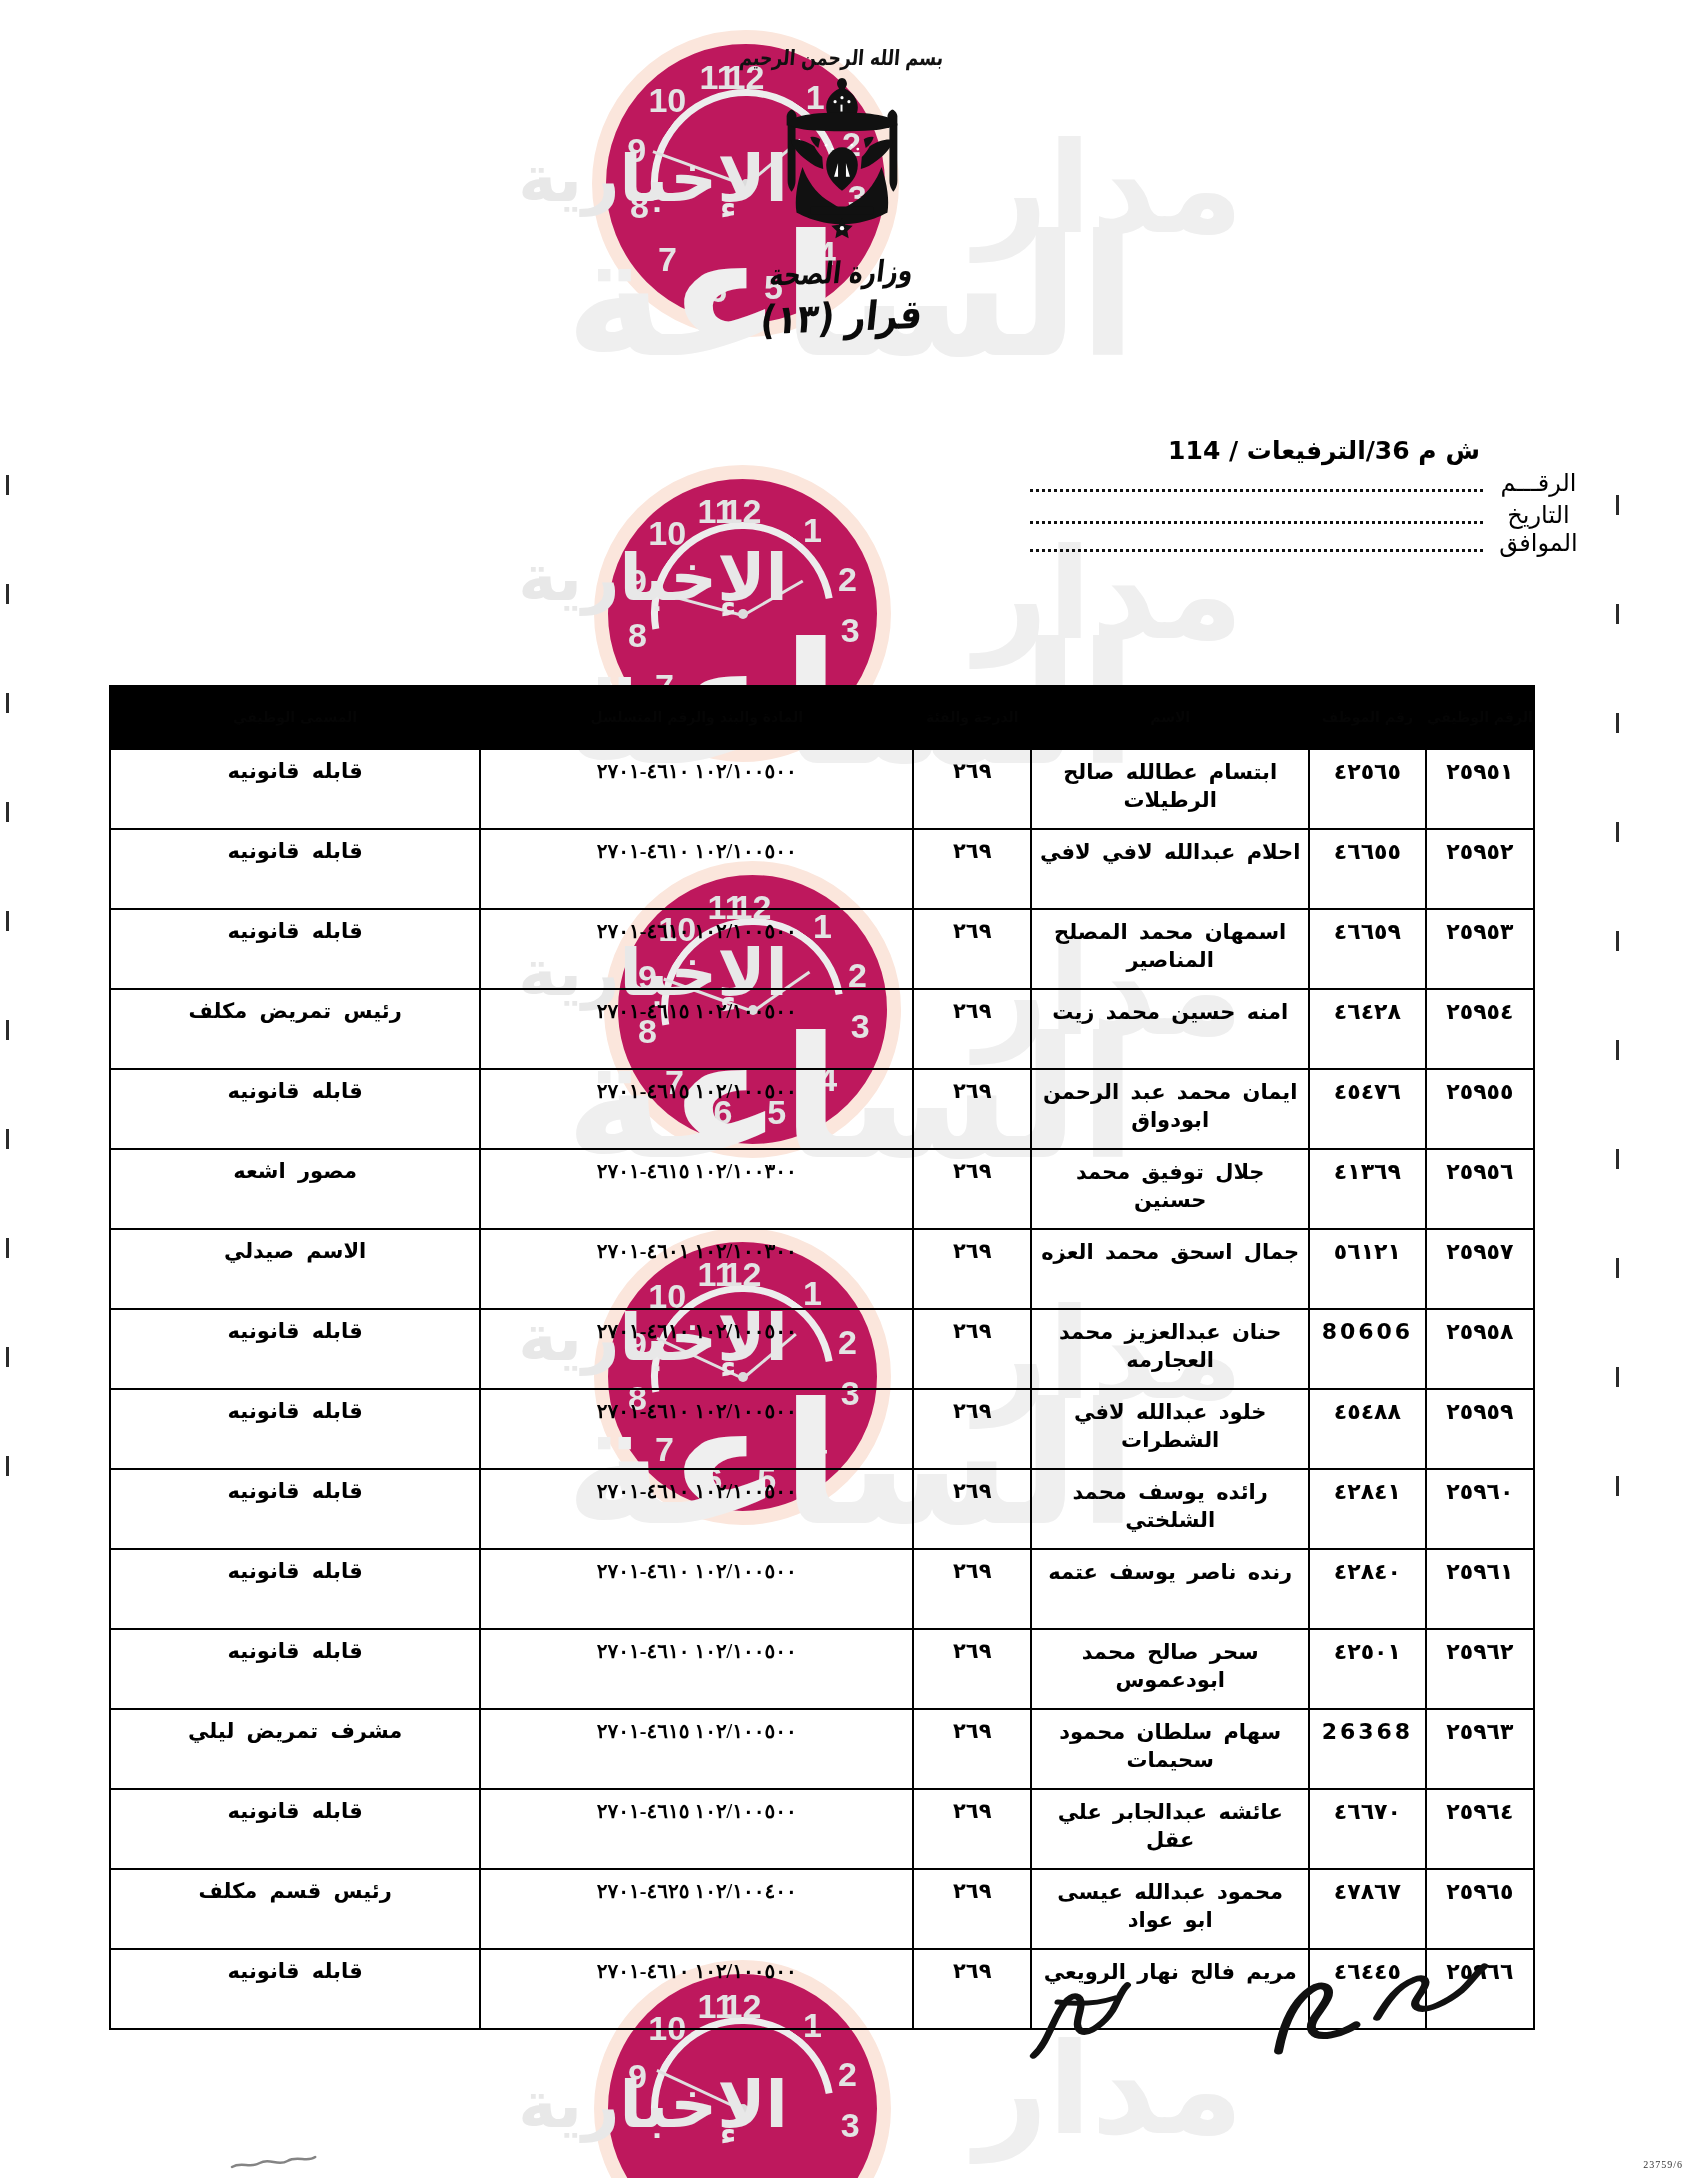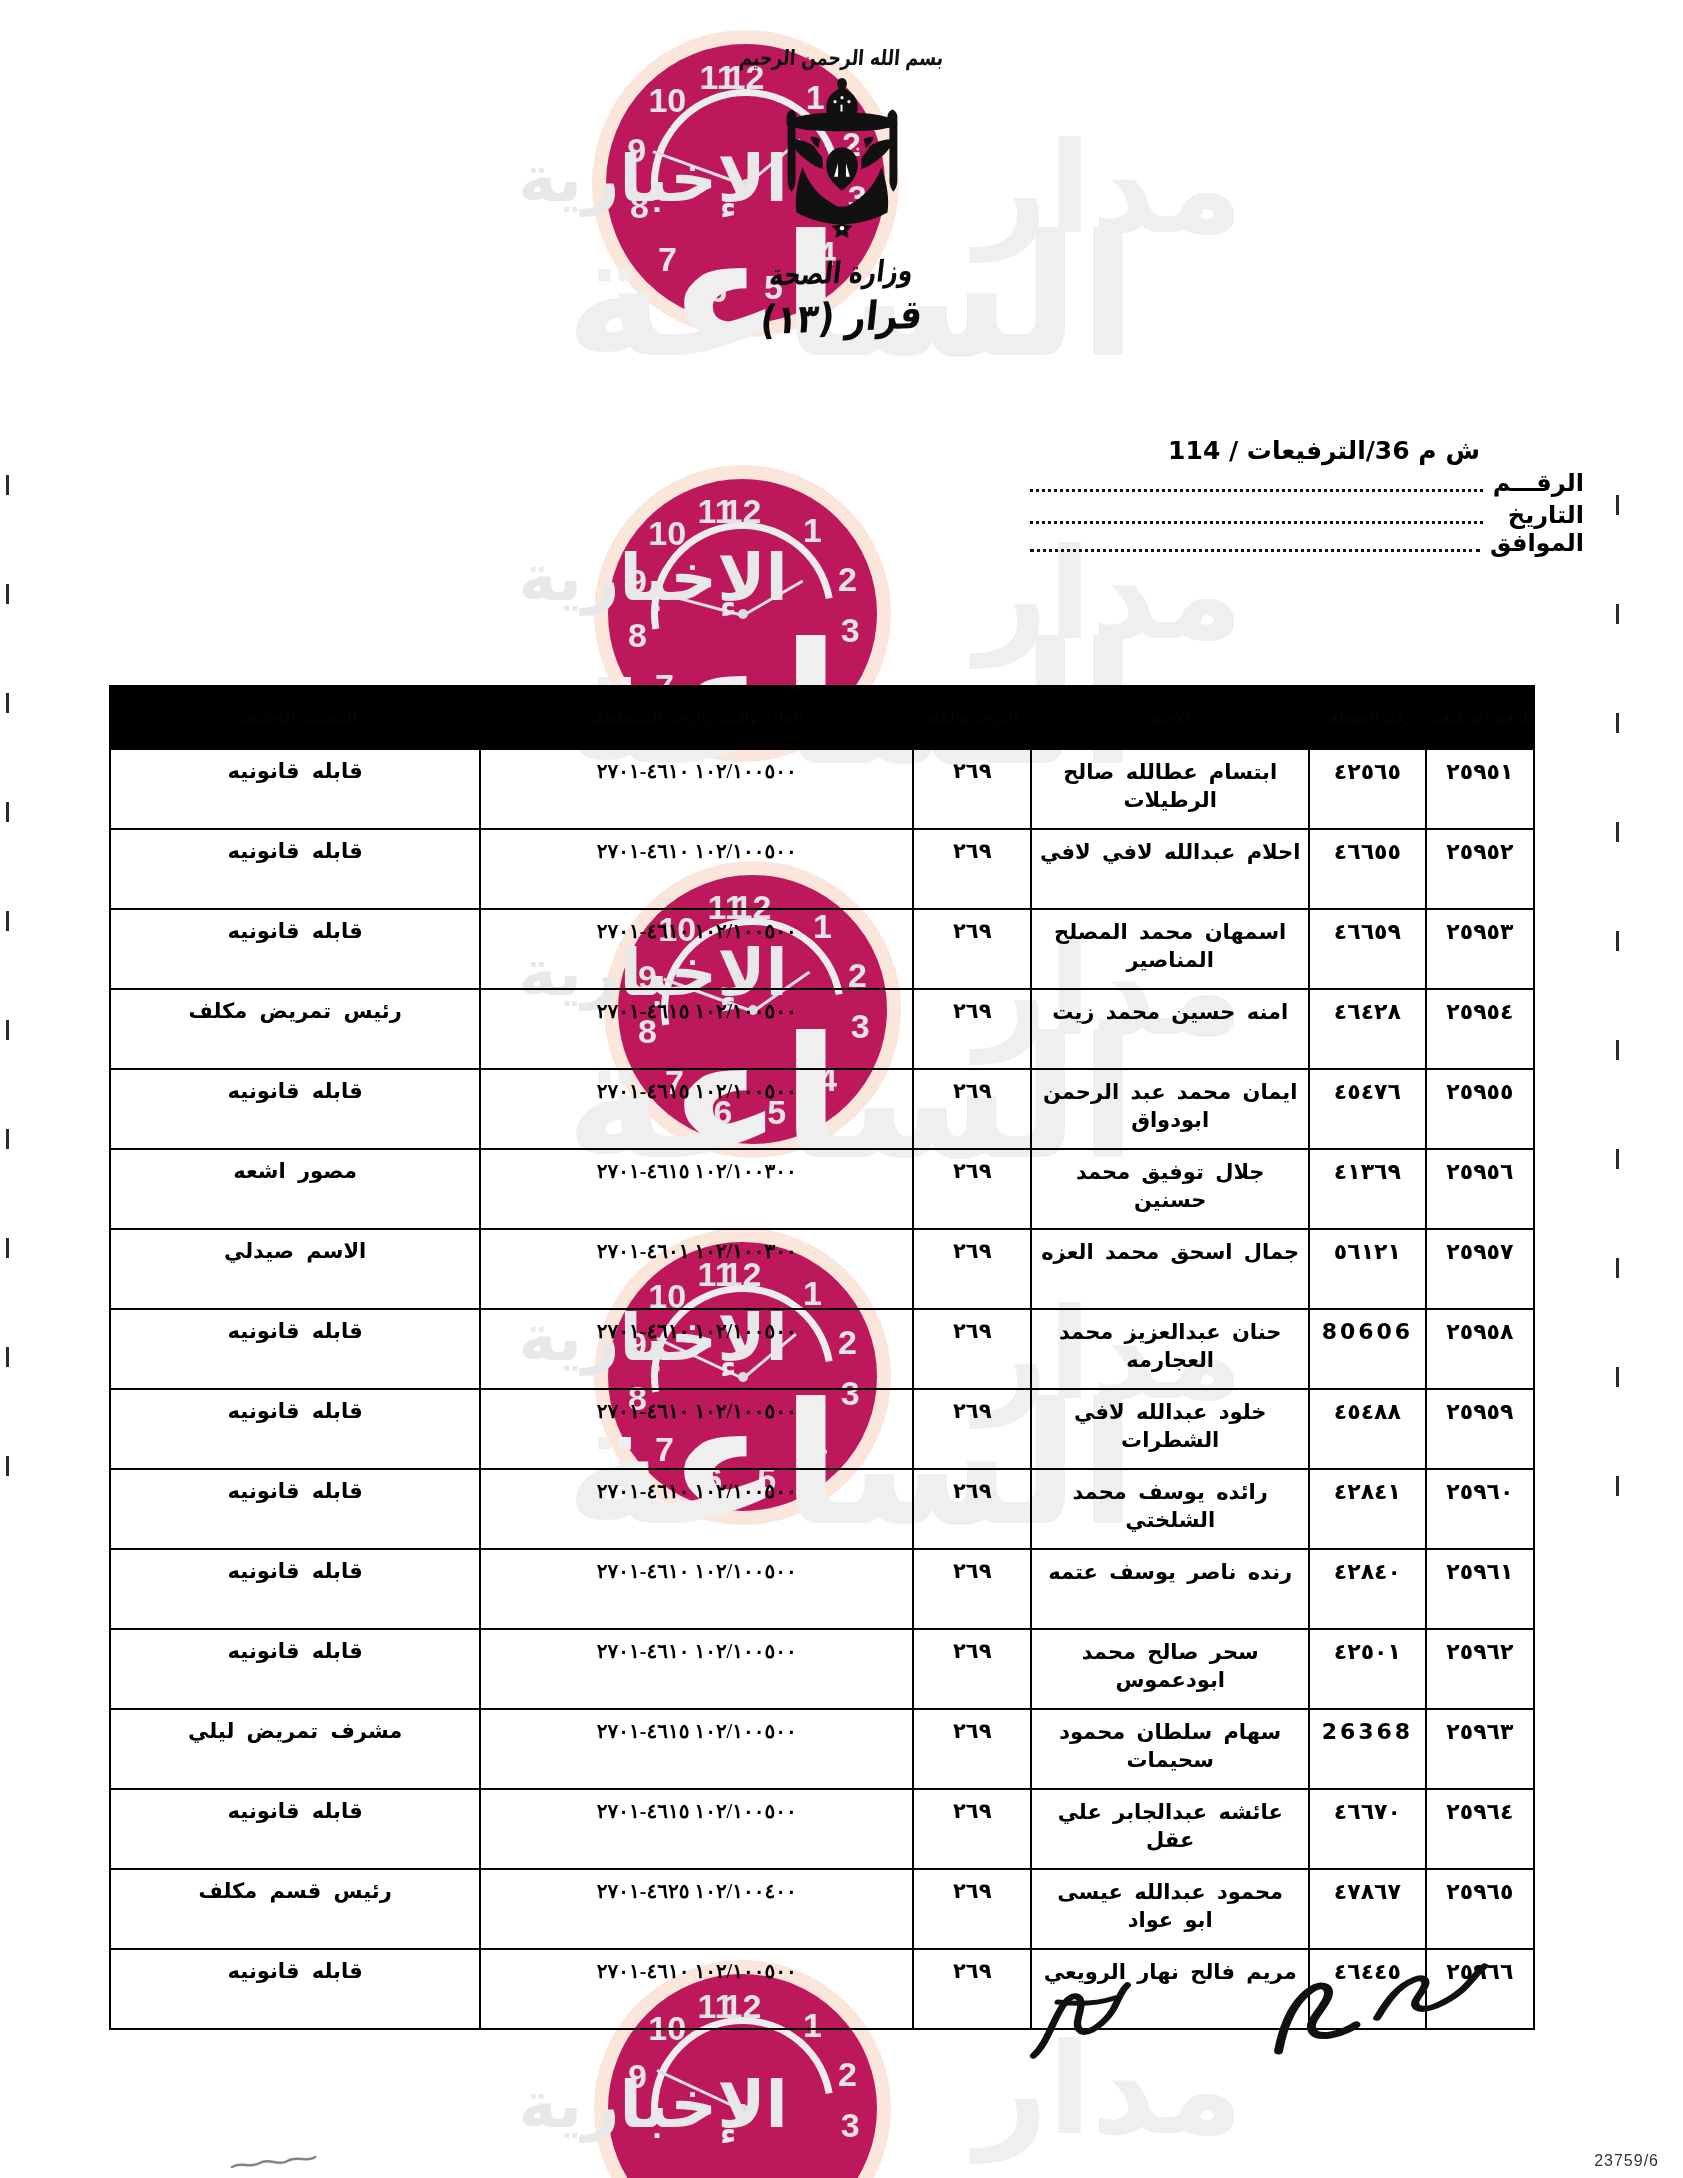--- a/index.html
+++ b/index.html
@@ -61,21 +61,21 @@
   .meta{
     position:absolute;top:436px;right:99px;width:554px;z-index:3;
     direction:rtl;
   }
   .meta-ref{
     text-align:center;font-size:25px;font-weight:700;margin-bottom:4px;
     padding-left:34px;
   }
   .meta-row{display:flex;align-items:flex-end;gap:10px;margin-bottom:4px;}
   .meta-label{
-    font-size:24px;font-weight:700;white-space:nowrap;min-width:91px;text-align:right;
+    font-size:24px;font-weight:400;white-space:nowrap;min-width:91px;text-align:center;
     letter-spacing:2px;
   }
   .meta-dots{
     flex:1;border-bottom:3px dotted #111;height:16px;margin-bottom:5px;
   }
   .meta-val{
     text-align:center;font-size:26px;font-weight:700;
     font-family:"Liberation Sans",sans-serif;
     padding-left:30px;margin-top:-2px;
   }
@@ -109,22 +109,22 @@
   td.col-acct{font-family:Liberation Serif, serif;letter-spacing:2px;font-size:20px;white-space:nowrap;}
   td.col-title{font-size:21px;letter-spacing:1px;word-spacing:5px;}
 
   
   .sig{position:absolute;z-index:4;color:#111;}
   .sig-a{left:1030px;top:1970px;font-size:57px;transform:rotate(-12deg) scaleX(1.25);font-family:"DejaVu Sans",sans-serif;}
   .sig-b{left:1277px;top:1965px;font-size:65px;transform:rotate(-6deg) scaleX(1.3);font-family:"DejaVu Serif",serif;}
   .sig-c{left:1386px;top:1955px;font-size:44px;transform:rotate(-14deg) scaleX(1.4);font-family:"DejaVu Sans",sans-serif;}
 
   .footer-code{
-    position:absolute;right:24px;bottom:8px;font-size:16px;color:#333;
-    font-family:Liberation Sans, sans-serif;letter-spacing:1px;z-index:4;
+    position:absolute;right:0;bottom:8px;font-size:10px;color:#333;
+    font-family:Liberation Serif, serif;letter-spacing:1px;z-index:4;
   }
   .footer-scrawl{
     position:absolute;left:228px;bottom:2px;font-size:13px;color:#555;
     font-family:"DejaVu Sans",sans-serif;z-index:4;opacity:.8;
   }
 </style>
 </head>
 <body>
 
 <div class="wm-layer">

